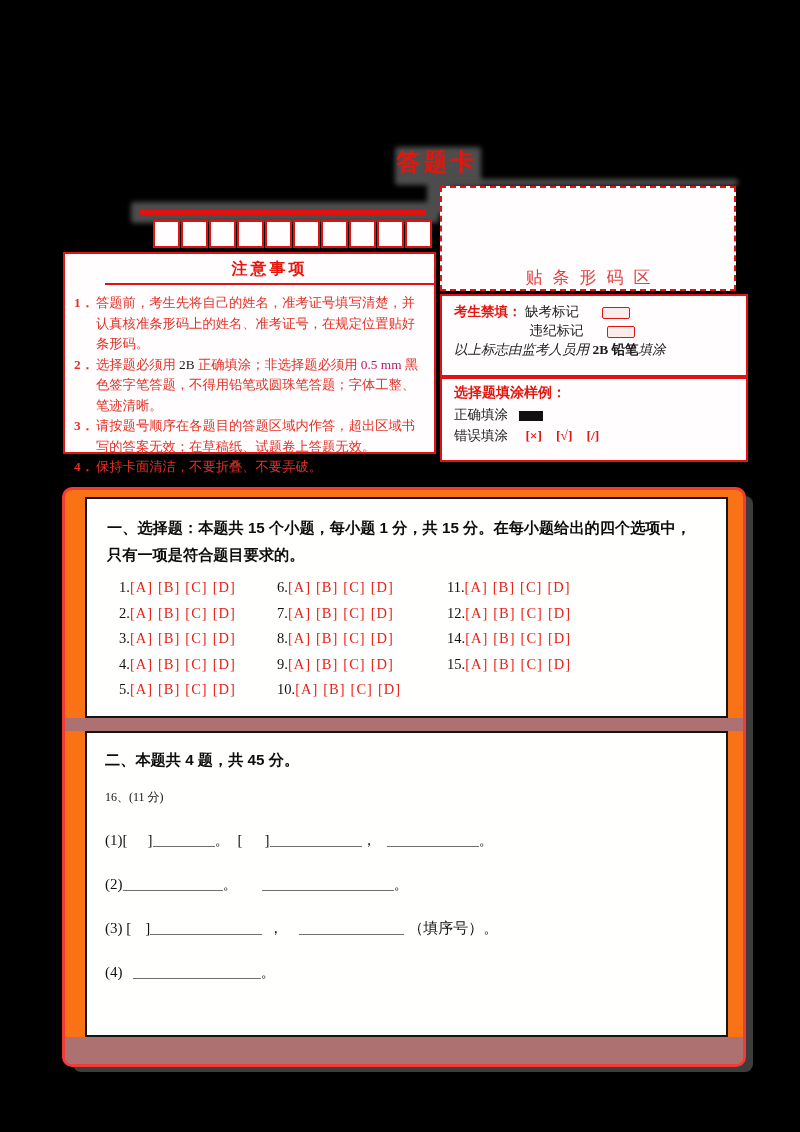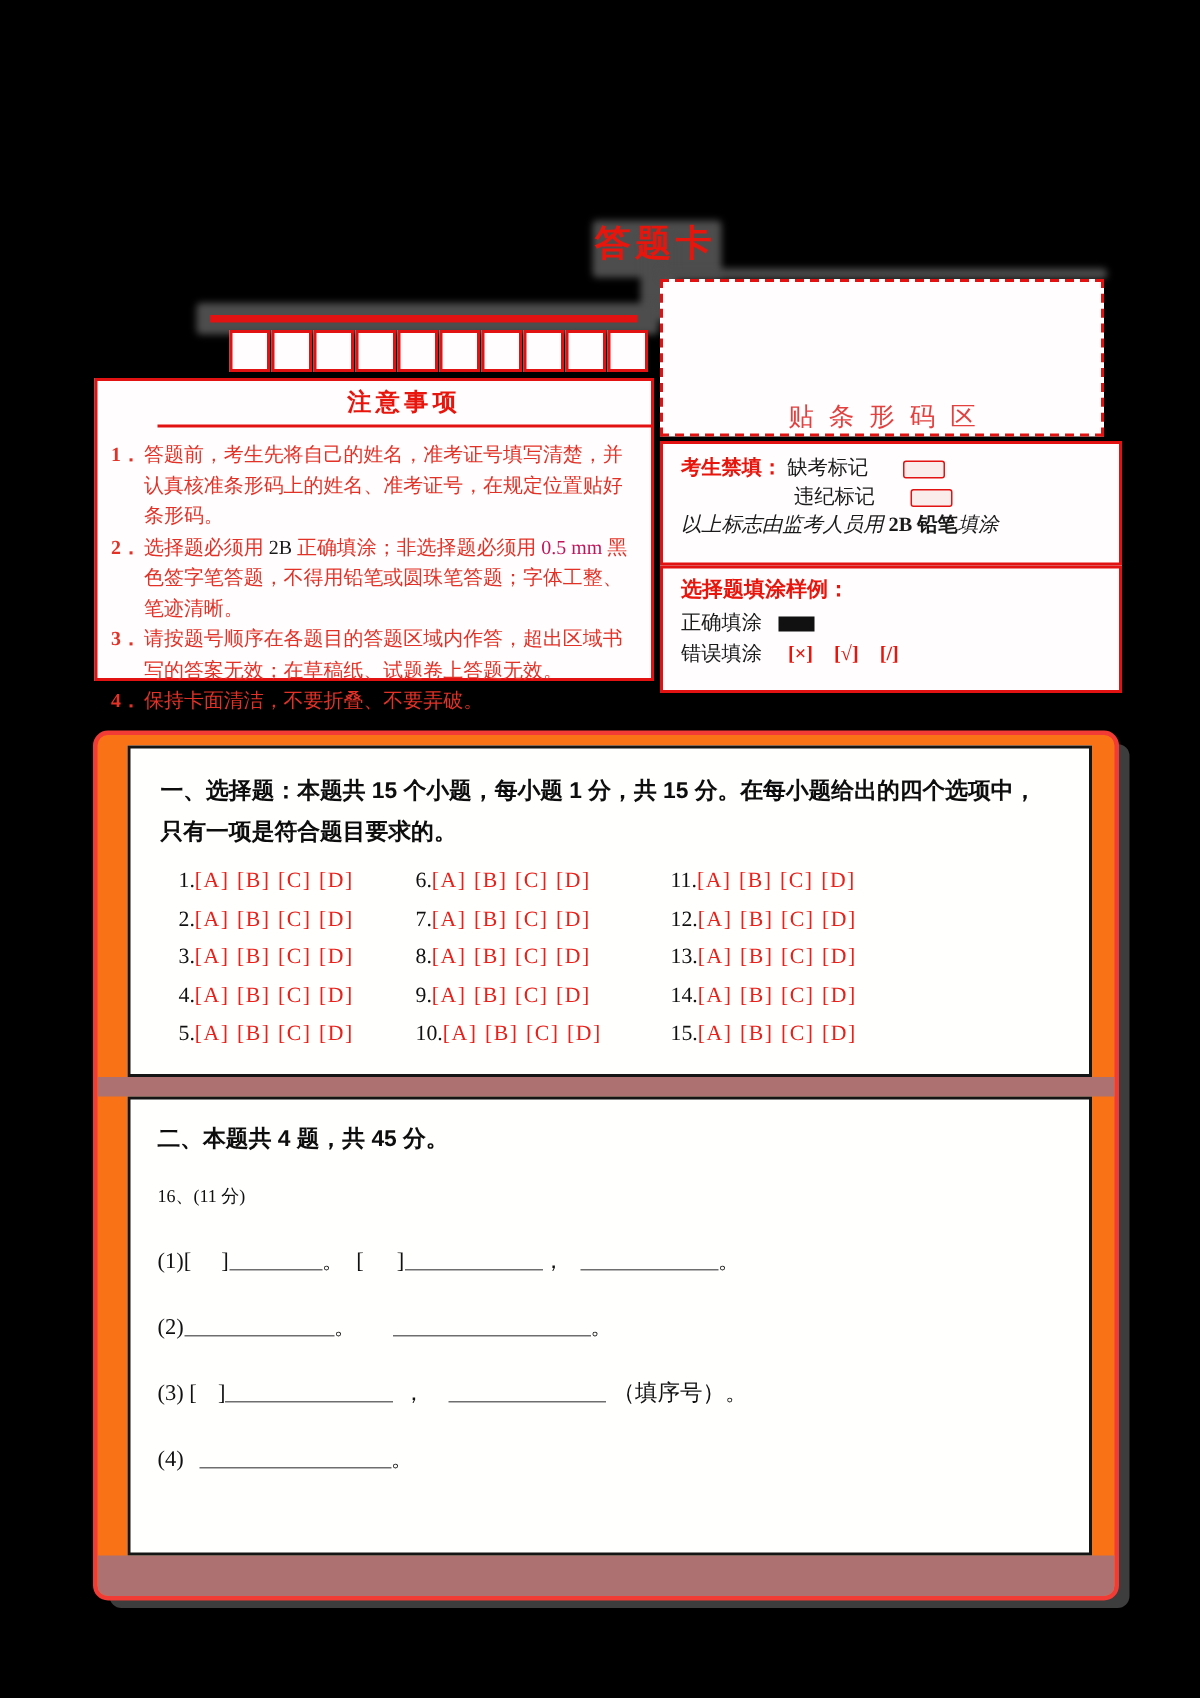--- a/index.html
+++ b/index.html
@@ -161,21 +161,20 @@
           <div class="q"><span class="qnum">3.</span><span class="opt">[A]</span><span class="opt">[B]</span><span class="opt">[C]</span><span class="opt">[D]</span></div>
           <div class="q"><span class="qnum">4.</span><span class="opt">[A]</span><span class="opt">[B]</span><span class="opt">[C]</span><span class="opt">[D]</span></div>
           <div class="q"><span class="qnum">5.</span><span class="opt">[A]</span><span class="opt">[B]</span><span class="opt">[C]</span><span class="opt">[D]</span></div>
           <div class="q"><span class="qnum">6.</span><span class="opt">[A]</span><span class="opt">[B]</span><span class="opt">[C]</span><span class="opt">[D]</span></div>
           <div class="q"><span class="qnum">7.</span><span class="opt">[A]</span><span class="opt">[B]</span><span class="opt">[C]</span><span class="opt">[D]</span></div>
           <div class="q"><span class="qnum">8.</span><span class="opt">[A]</span><span class="opt">[B]</span><span class="opt">[C]</span><span class="opt">[D]</span></div>
           <div class="q"><span class="qnum">9.</span><span class="opt">[A]</span><span class="opt">[B]</span><span class="opt">[C]</span><span class="opt">[D]</span></div>
           <div class="q"><span class="qnum">10.</span><span class="opt">[A]</span><span class="opt">[B]</span><span class="opt">[C]</span><span class="opt">[D]</span></div>
           <div class="q"><span class="qnum">11.</span><span class="opt">[A]</span><span class="opt">[B]</span><span class="opt">[C]</span><span class="opt">[D]</span></div>
           <div class="q"><span class="qnum">12.</span><span class="opt">[A]</span><span class="opt">[B]</span><span class="opt">[C]</span><span class="opt">[D]</span></div>
-          <div class="q"><span class="qnum">13.</span><span class="opt">[A]</span><span class="opt">[B]</span><span class="opt">[C]</span><span class="opt">[D]</span></div>
           <div class="q"><span class="qnum">14.</span><span class="opt">[A]</span><span class="opt">[B]</span><span class="opt">[C]</span><span class="opt">[D]</span></div>
           <div class="q"><span class="qnum">15.</span><span class="opt">[A]</span><span class="opt">[B]</span><span class="opt">[C]</span><span class="opt">[D]</span></div>
         </div>
     </div>
 
     <div class="wbox wbox2">
       <div class="wbox2-pad">
         <div class="sec-hd">二、本题共 4 题，共 45 分。</div>
         <div class="q16">16、(11 分)</div>
         <div>

